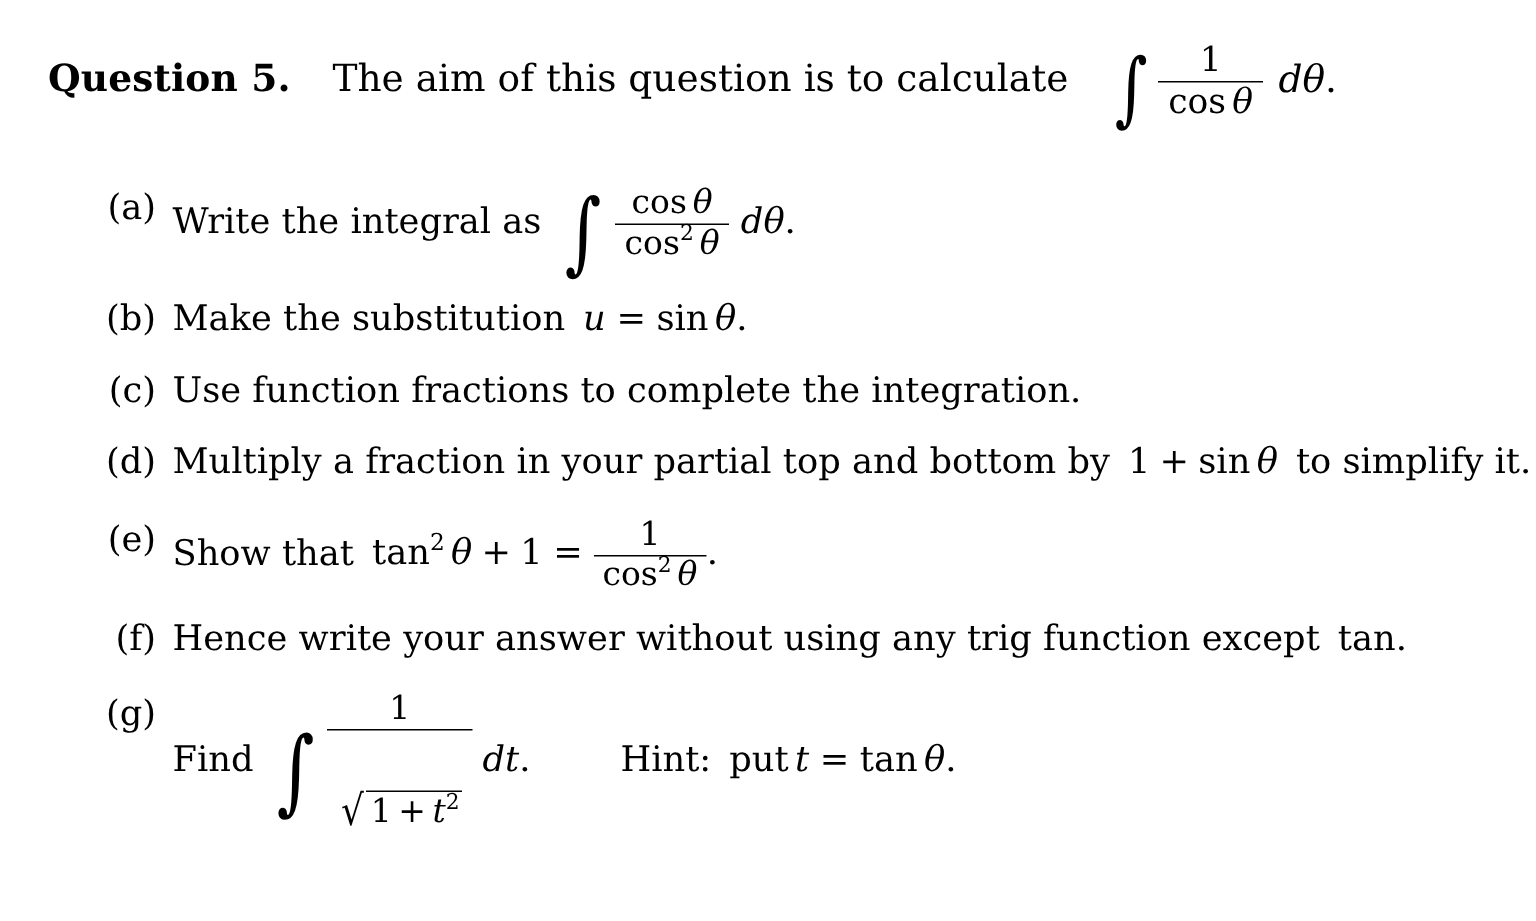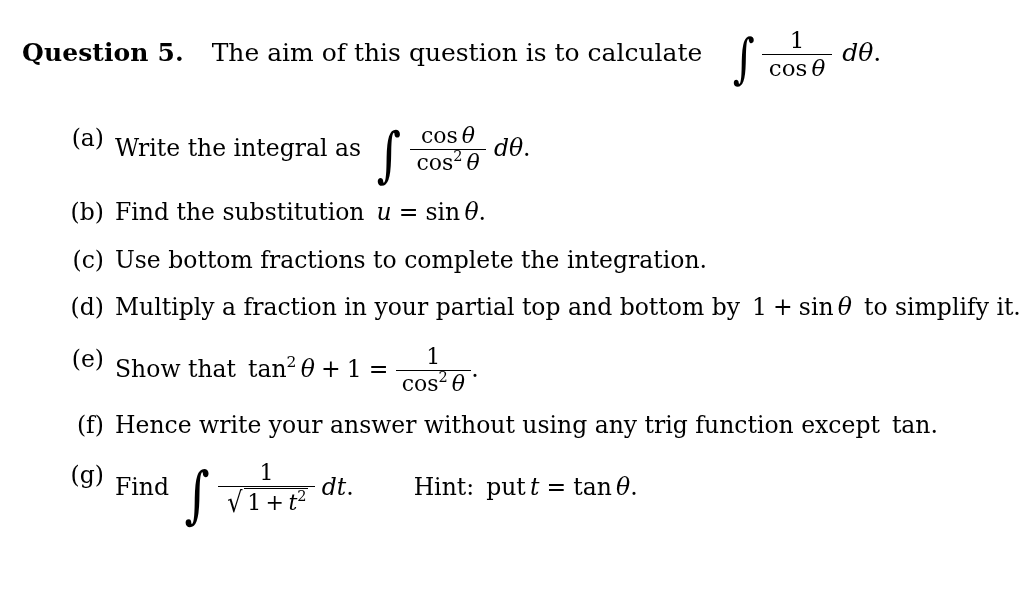--- a/index.html
+++ b/index.html
@@ -69,38 +69,39 @@
     border-bottom: 1.6px solid #000;
     margin: 1px 0 1px 0;
   }
 
   
   .sqrt {
     display: inline-block;
     position: relative;
     white-space: nowrap;
     padding-left: .08em;
+    margin-top: 39px;
   }
   .sqrt > .radicand {
     display: inline-block;
     border-top: 1.5px solid #000;
     padding: 2px 2px 0 3px;
   }
   .sqrt > .radical {
     display: inline-block;
     font-size: 1.28em;
     line-height: 1;
     vertical-align: -0.07em;
     transform: scaleX(.85);
   }
 
   
   .qhead {
     position: absolute;
-    left: 22px;
+    left: 32px;
     top: 28px;
     font-size: 25px;
     line-height: 1.2;
     white-space: nowrap;
   }
   .qhead .qlabel {
     font-weight: 700;
     letter-spacing: .1px;
   }
   .qhead .qtext { font-weight: 400; }
@@ -147,26 +148,26 @@
     <span class="math"><span class="intsign" style="font-size:54px; vertical-align:-0.30em; margin-right:4px;">∫</span><span class="frac inline-stack" style="font-size:23px;"><span class="num mn">1</span><span class="bar"></span><span class="den"><span class="mop">cos</span><span class="thin"></span><span class="mi">θ</span></span></span><span class="thin"></span><span class="mi" style="margin-left:6px;">dθ</span><span class="mn">.</span></span>
   </div>
 
   <div class="item" id="item-a">
     <span class="tag">(a)</span>
     <span class="body"><span>Write the integral as</span><span class="gap-sm"></span><span class="math"><span class="intsign" style="font-size:60px; vertical-align:-0.32em; margin-right:6px;">∫</span><span class="frac inline-stack" style="font-size:22px;"><span class="num"><span class="mop">cos</span><span class="thin"></span><span class="mi">θ</span></span><span class="bar"></span><span class="den"><span class="mop">cos</span><span class="sup">2</span><span class="thin"></span><span class="mi">θ</span></span></span><span class="mi" style="margin-left:8px;">dθ</span><span class="mn">.</span></span></span>
   </div>
 
   <div class="item" id="item-b">
     <span class="tag">(b)</span>
-    <span class="body"><span>Find the substitution</span><span class="gap-sm"></span><span class="math"><span class="mi">u</span><span class="mbin" style="padding:0 .3em;">=</span><span class="mop">sin</span><span class="thin"></span><span class="mi">θ</span><span class="mn">.</span></span></span>
+    <span class="body"><span>Make the substitution</span><span class="gap-sm"></span><span class="math"><span class="mi">u</span><span class="mbin" style="padding:0 .3em;">=</span><span class="mop">sin</span><span class="thin"></span><span class="mi">θ</span><span class="mn">.</span></span></span>
   </div>
 
   <div class="item" id="item-c">
     <span class="tag">(c)</span>
-    <span class="body"><span>Use bottom fractions to complete the integration.</span></span>
+    <span class="body"><span>Use function fractions to complete the integration.</span></span>
   </div>
 
   <div class="item" id="item-d">
     <span class="tag">(d)</span>
     <span class="body"><span>Multiply a fraction in your partial top and bottom by</span><span class="gap-sm"></span><span class="math"><span class="mn">1</span><span class="mbin" style="padding:0 .26em;">+</span><span class="mop">sin</span><span class="thin"></span><span class="mi">θ</span></span><span class="gap-sm"></span><span>to simplify it.</span></span>
   </div>
 
   <div class="item" id="item-e">
     <span class="tag">(e)</span>
     <span class="body"><span>Show that</span><span class="gap-sm"></span><span class="math"><span class="mop">tan</span><span class="sup">2</span><span class="thin"></span><span class="mi">θ</span><span class="mbin" style="padding:0 .26em;">+</span><span class="mn">1</span><span class="mbin" style="padding:0 .3em;">=</span><span class="frac inline-stack" style="font-size:22px;"><span class="num mn">1</span><span class="bar"></span><span class="den"><span class="mop">cos</span><span class="sup">2</span><span class="thin"></span><span class="mi">θ</span></span></span><span class="mn">.</span></span></span>

